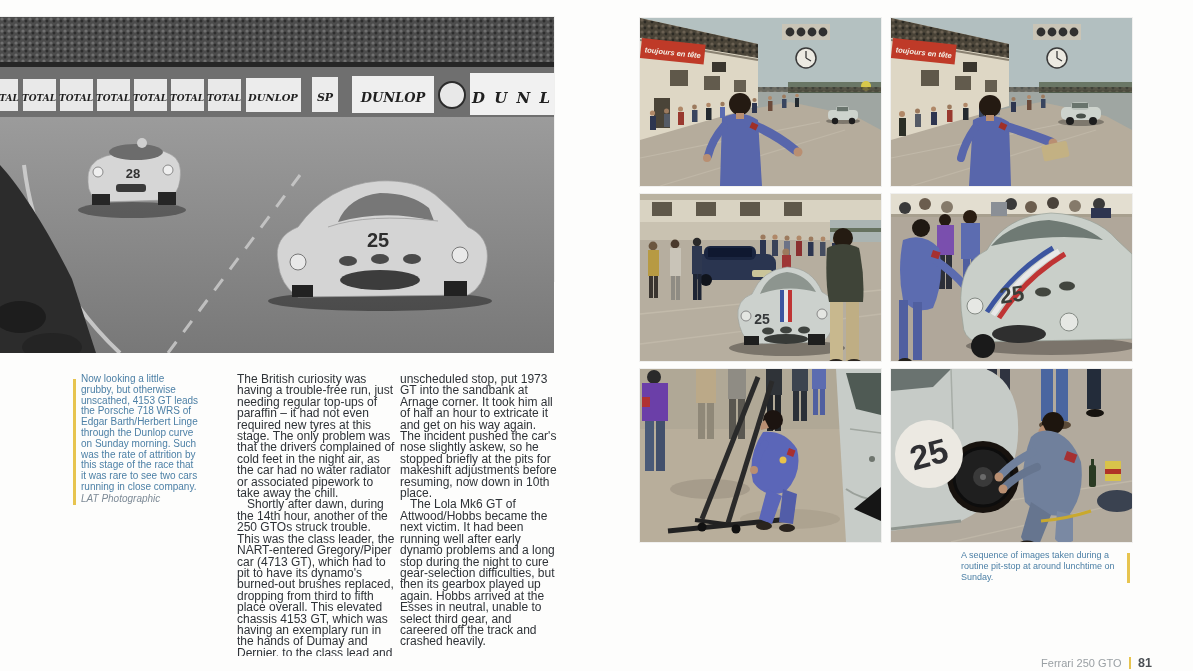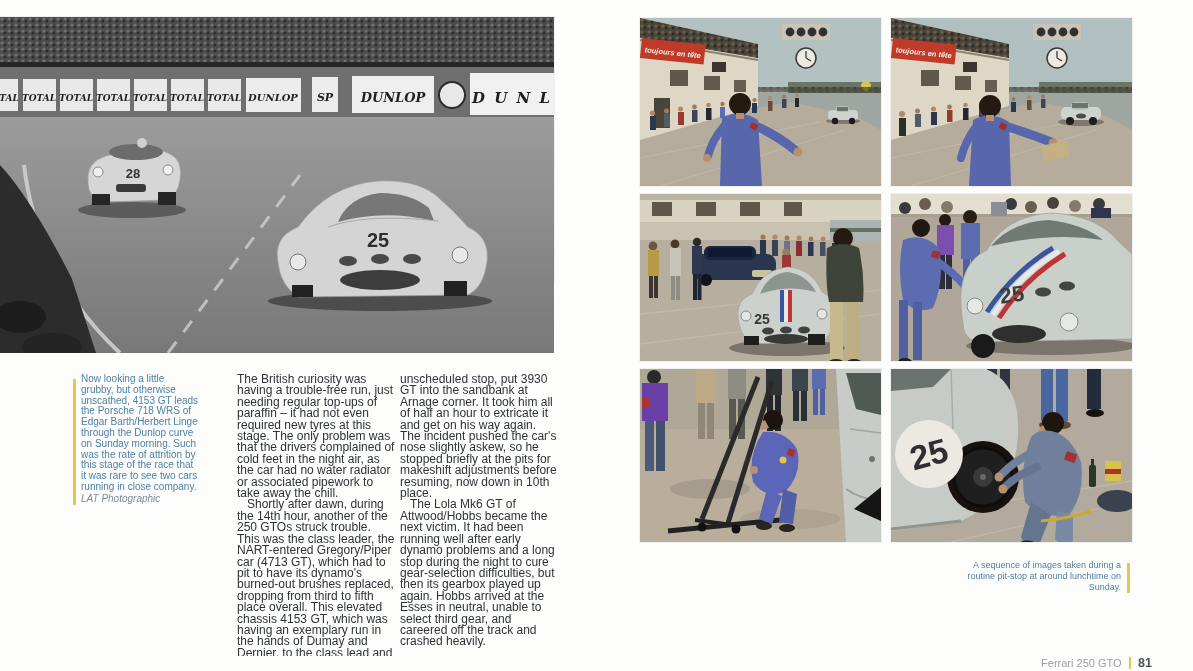--- a/index.html
+++ b/index.html
@@ -28,21 +28,21 @@
   .col p.indent{text-indent:10px;}
   
   .ph-r1c1{left:44px;top:18px;width:241px;height:168px;}
   .ph-r1c2{left:295px;top:18px;width:241px;height:168px;}
   .ph-r2c1{left:44px;top:194px;width:241px;height:167px;}
   .ph-r2c2{left:295px;top:194px;width:241px;height:167px;}
   .ph-r3c1{left:44px;top:369px;width:241px;height:173px;}
   .ph-r3c2{left:295px;top:369px;width:241px;height:173px;}
   
   .caption-right{position:absolute;right:72px;top:550px;width:160px;color:#4d80a6;
-                 font-size:9px;line-height:11px;text-align:right;margin-top:10px;}
+                 font-size:9px;line-height:11px;}
   .caption-right .bar{right:-9px;left:auto;top:3px;height:30px;}
   .caption-right p{margin:0;}
   
   .footer{position:absolute;top:655px;height:16px;display:flex;align-items:center;gap:7px;
           font-size:11px;}
   .footer .pageno{font-size:12.5px;color:#4b5055;font-weight:bold;}
   .footer .fbar{width:2.5px;height:12px;background:#e7c44f;}
   .footer .ftitle{color:#9aa0a4;font-size:11px;}
   .footer-left{left:50px;margin-top:44px;}
   .footer-right{right:41px;}
@@ -142,21 +142,21 @@
       <span class="cap-bar bar"></span>
       <p>Now looking a little grubby, but otherwise unscathed, 4153 GT leads the Porsche 718 WRS of Edgar Barth/Herbert Linge through the Dunlop curve on Sunday morning. Such was the rate of attrition by this stage of the race that it was rare to see two cars running in close company.</p>
       <p class="credit">LAT Photographic</p>
     </aside>
 
     <div class="col col1">
       <p>The British curiosity was having a trouble-free run, just needing regular top-ups of paraffin – it had not even required new tyres at this stage. The only problem was that the drivers complained of cold feet in the night air, as the car had no water radiator or associated pipework to take away the chill.</p>
       <p class="indent">Shortly after dawn, during the 14th hour, another of the 250 GTOs struck trouble. This was the class leader, the NART-entered Gregory/Piper car (4713 GT), which had to pit to have its dynamo's burned-out brushes replaced, dropping from third to fifth place overall. This elevated chassis 4153 GT, which was having an exemplary run in the hands of Dumay and Dernier, to the class lead and third place overall, with the sister Belgian entry of Blaton/Langlois van Ophem not far behind.</p>
     </div>
     <div class="col col2">
-      <p>unscheduled stop, put 3930 GT into the sandbank at Arnage corner. It took him all of half an hour to extricate it and get on his way again. The incident pushed the car's nose slightly askew, so he stopped briefly at the pits for makeshift adjustments before resuming, now down in 10th place.</p>
+      <p>unscheduled stop, put 1973 GT into the sandbank at Arnage corner. It took him all of half an hour to extricate it and get on his way again. The incident pushed the car's nose slightly askew, so he stopped briefly at the pits for makeshift adjustments before resuming, now down in 10th place.</p>
       <p class="indent">The Lola Mk6 GT of Attwood/Hobbs became the next victim. It had been running well after early dynamo problems and a long stop during the night to cure gear-selection difficulties, but then its gearbox played up again. Hobbs arrived at the Esses in neutral, unable to select third gear, and careered off the track and crashed heavily.</p>
     </div>
 
     <div class="footer footer-left">
       <span class="pageno">80</span>
       <span class="fbar"></span>
       <span class="ftitle">Sunday Cars</span>
     </div>
   </section>
 

